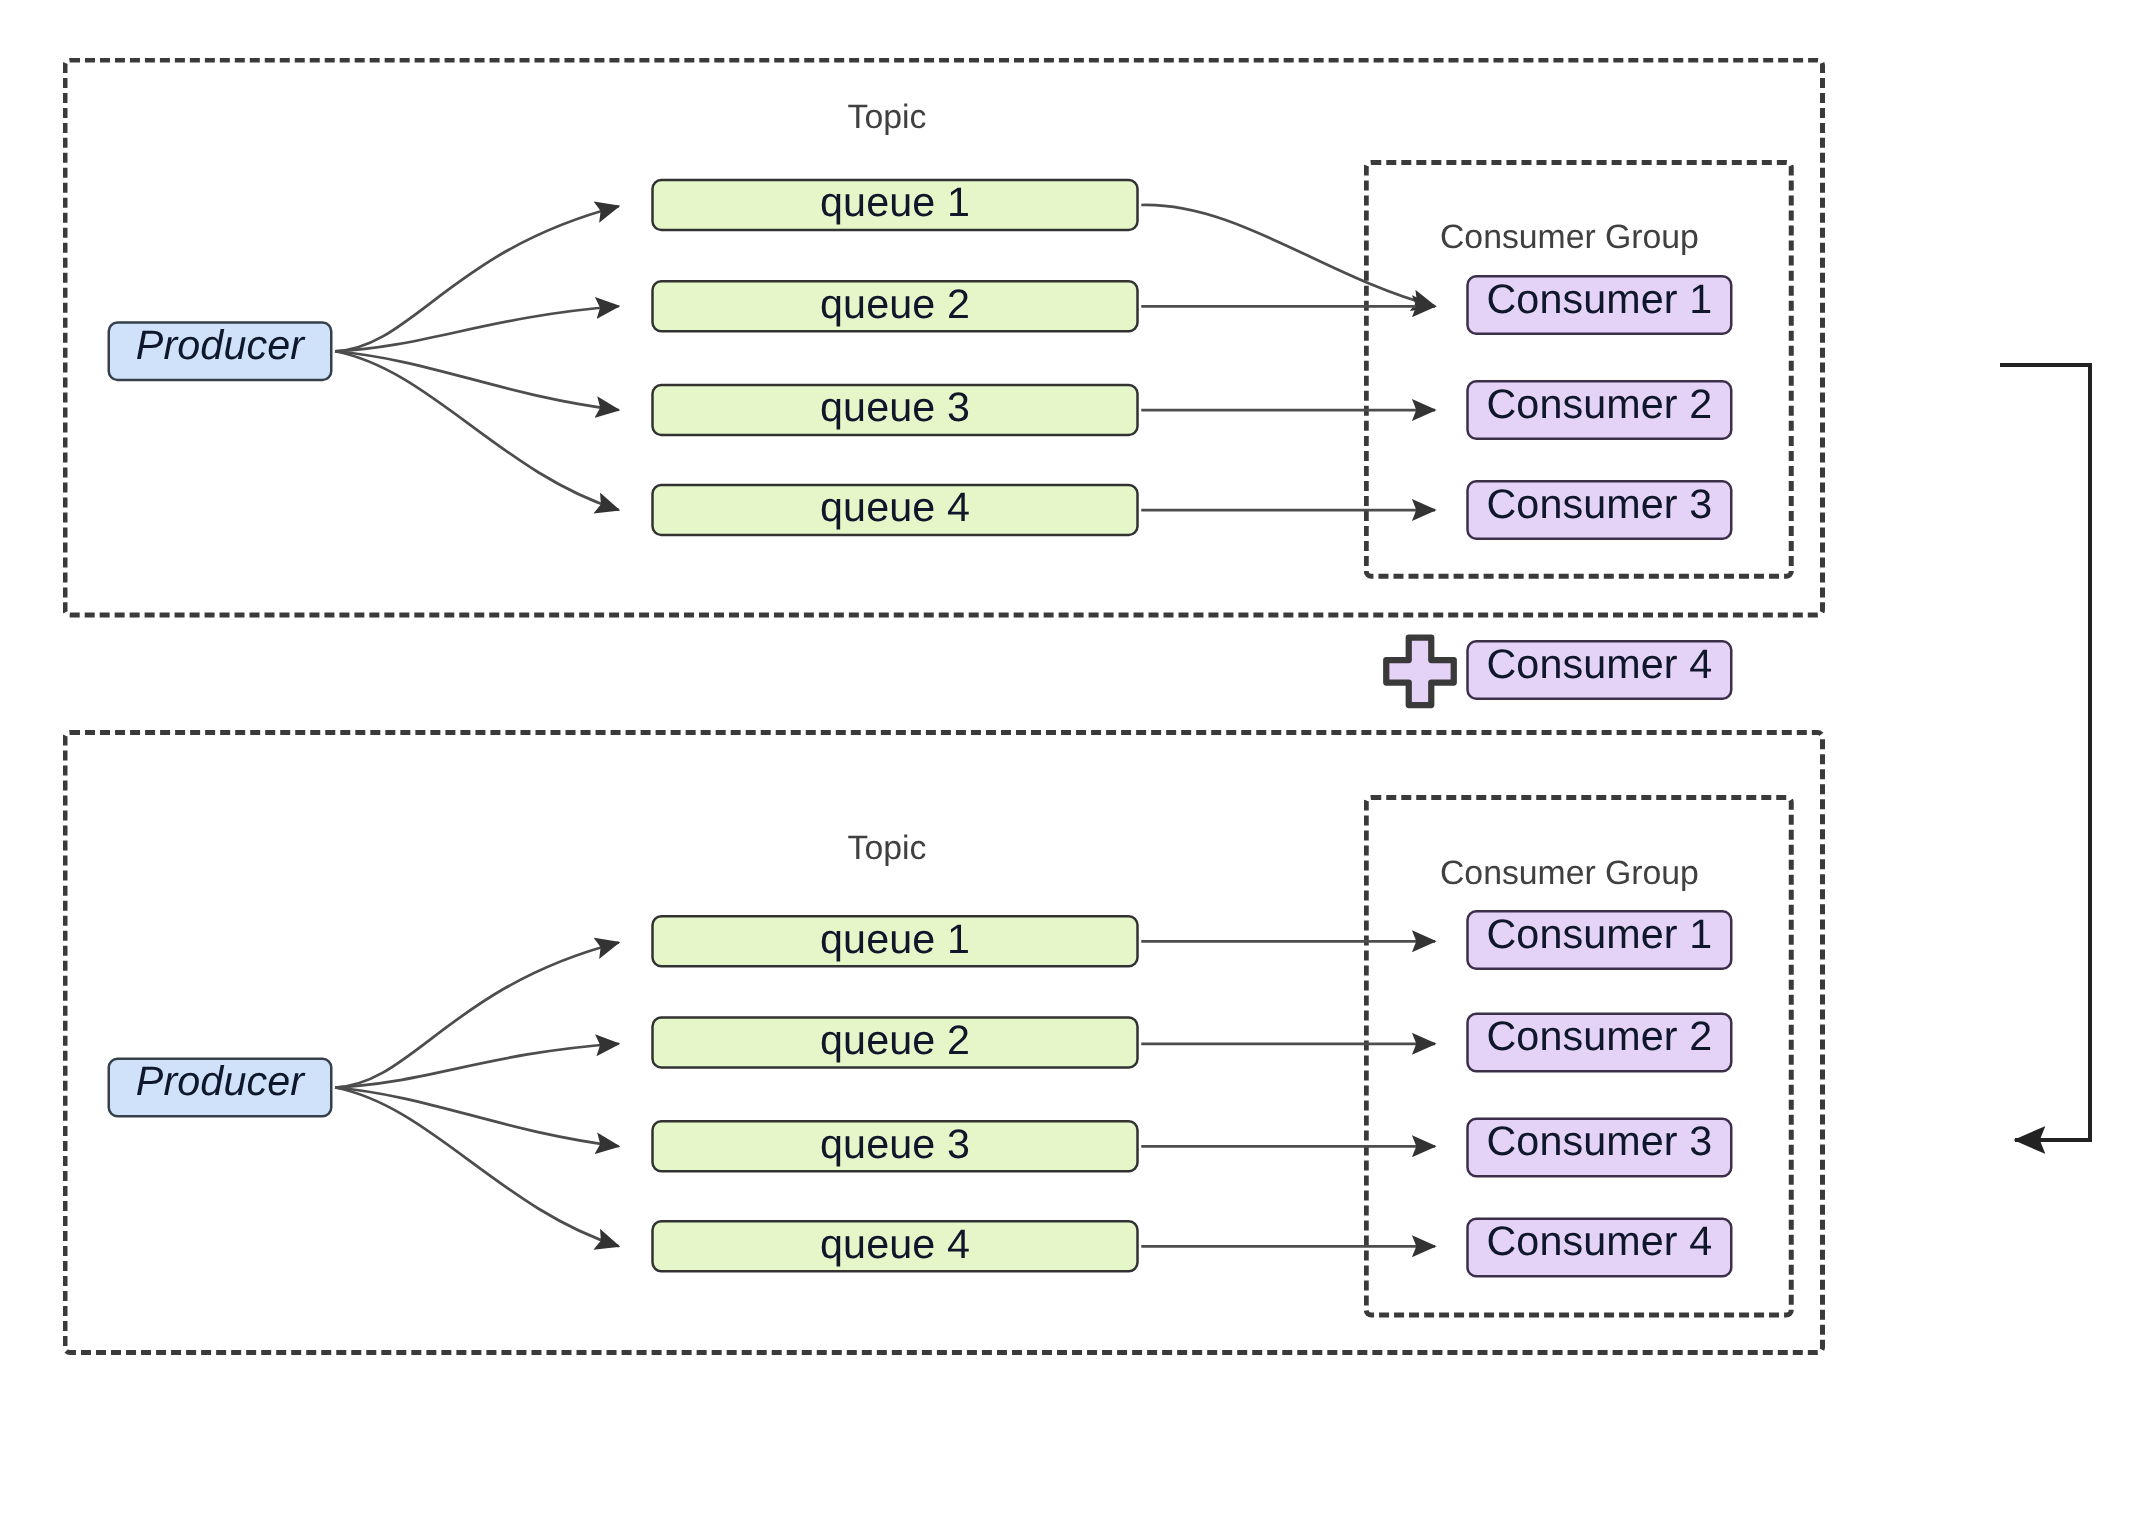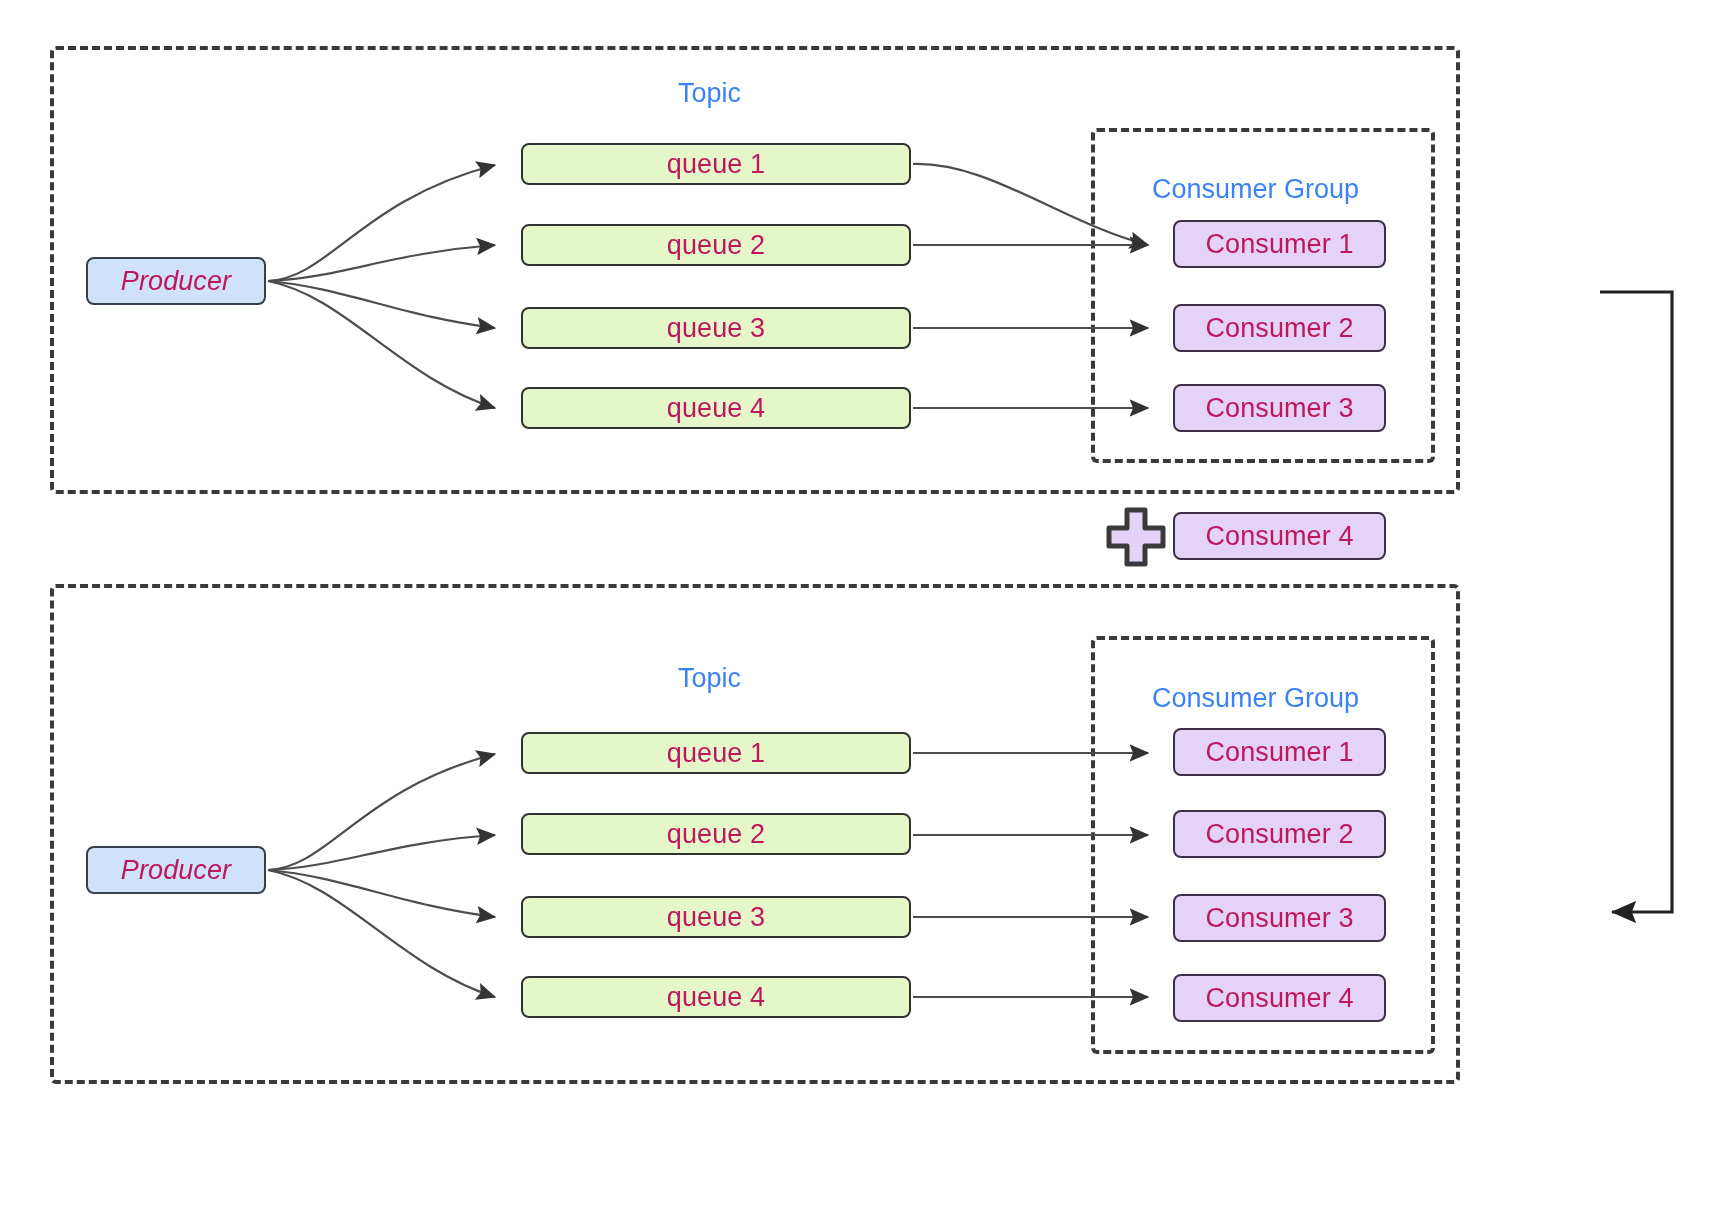--- a/index.html
+++ b/index.html
@@ -24,44 +24,43 @@
     width: 1716px;
     height: 1226px;
     pointer-events: none;
   }
   .node {
     position: absolute;
     box-sizing: border-box;
     border: 2.5px solid #333333;
     border-radius: 8px;
     display: flex;
-    align-items: center;
     justify-content: center;
-    font-size: 27px;
-    color: #be185d;
+    font-size: 33px;
+    color: #0f172a;
     line-height: 1;
     letter-spacing: 0.1px;
   }
   .node-producer {
     background: #cfe2f9;
     border-color: #36404a;
     font-style: italic;
   }
   .node-queue {
     background: #e5f7c9;
     border-color: #323232;
   }
   .node-consumer {
     background: #e5d2f7;
     border-color: #3b2f4a;
   }
   .group-label {
     position: absolute;
     font-size: 27px;
-    color: #3b82f6;
+    color: #404040;
     white-space: nowrap;
     line-height: 1;
   }
   .dashed-box {
     position: absolute;
     box-sizing: border-box;
     border: 4px dashed #3a3a3a;
     border-radius: 6px;
     background: transparent;
   }

